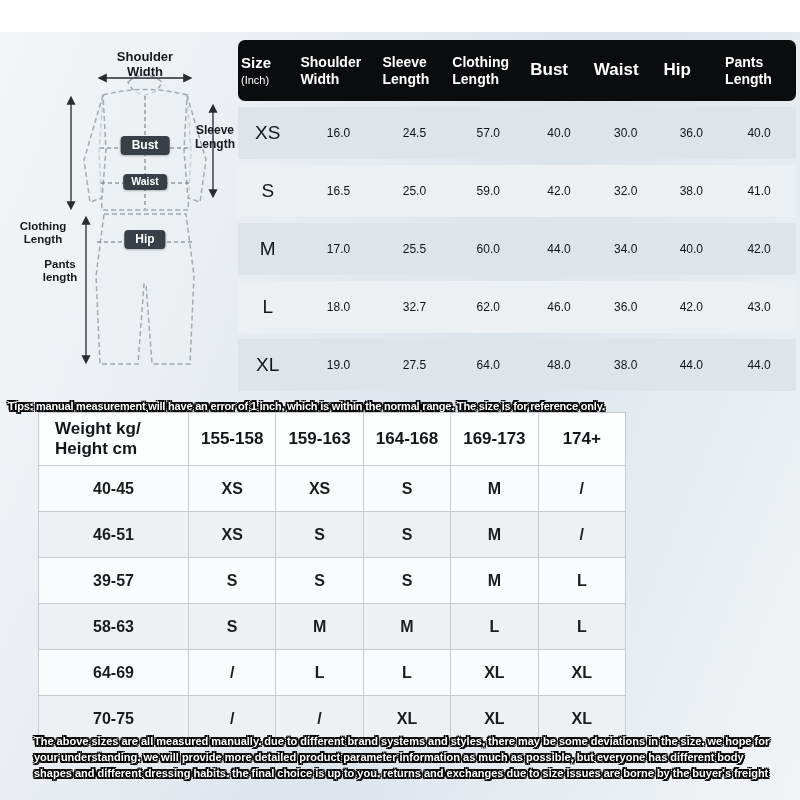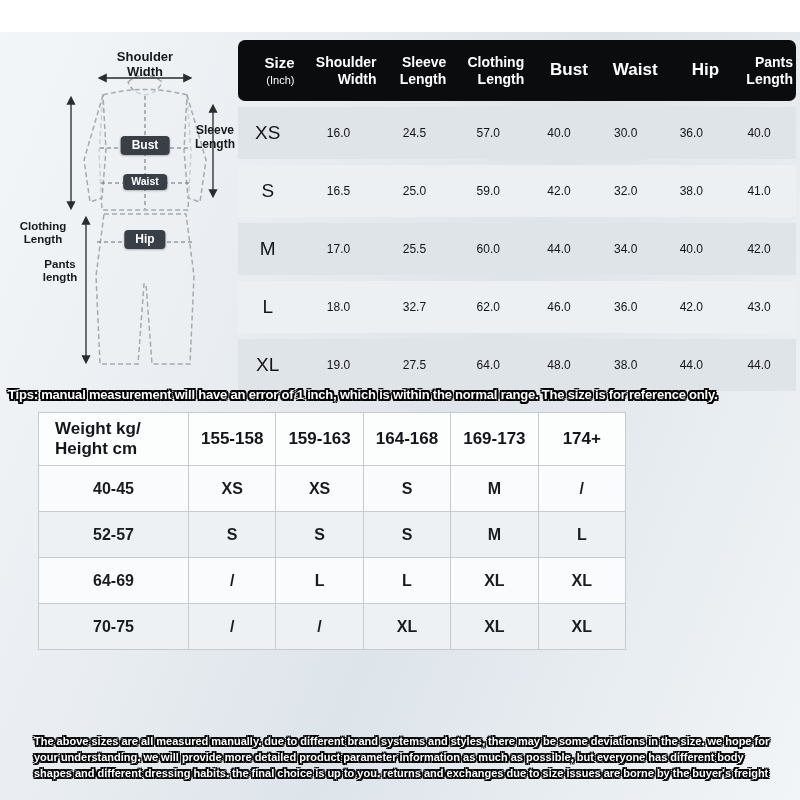--- a/index.html
+++ b/index.html
@@ -35,21 +35,21 @@
   .badge-waist { top:142px; font-size:10.5px; padding:2px 8px; }
   .badge-hip   { top:198px; }
 
   
   .size-table {
     position:absolute; left:238px; top:2px; width:558px;
     border-collapse:separate; border-spacing:0 6px; table-layout:fixed;
   }
   .size-table th {
     background:#0b0c0e; color:#fff; font-weight:700; font-size:14px;
-    line-height:1.18; padding:14px 3px; text-align:right; vertical-align:middle;
+    line-height:1.18; padding:14px 3px; text-align:left; vertical-align:middle;
   }
   .size-table th.big { font-size:17px; }
   .size-table th:first-child { border-radius:7px 0 0 7px; }
   .size-table th:last-child  { border-radius:0 7px 7px 0; }
   .th-main { display:block; font-size:15px; }
   .th-sub  { display:block; font-size:11px; font-weight:400; margin-top:2px; }
   .size-table td {
     text-align:center; vertical-align:middle; font-size:12px; color:#121417;
     padding:15px 2px;
   }
@@ -59,22 +59,22 @@
 
   
   .outline-text {
     color:#fff; font-weight:700;
     text-shadow:
       -1.6px -1.6px 0 #000, 1.6px -1.6px 0 #000,
       -1.6px  1.6px 0 #000, 1.6px  1.6px 0 #000,
       -2px 0 0 #000, 2px 0 0 #000, 0 -2px 0 #000, 0 2px 0 #000;
   }
   .tips {
-    position:absolute; left:8px; top:355px; width:792px;
-    font-size:13px; letter-spacing:-0.2px; white-space:nowrap;
+    position:absolute; left:8px; top:368px; width:792px;
+    font-size:11px; letter-spacing:-0.2px; white-space:nowrap;
   }
 
   
   .fit-table {
     position:absolute; left:38px; top:380px; width:588px;
     border-collapse:collapse; table-layout:fixed;
     border:1px solid #a9afb4; background:#fff;
   }
   .fit-table th, .fit-table td { border:1px solid #c6cbcf; vertical-align:middle;font-weight:bold; }
   .fit-table thead th {
@@ -243,25 +243,41 @@
     <tbody>
       <tr>
         <td>40-45</td>
         <td>XS</td>
         <td>XS</td>
         <td>S</td>
         <td>M</td>
         <td>/</td>
       </tr>
       <tr>
-        <td>52-57</td>
-        <td>S</td>
-        <td>S</td>
-        <td>S</td>
-        <td>M</td>
+        <td>46-51</td>
+        <td>XS</td>
+        <td>S</td>
+        <td>S</td>
+        <td>M</td>
+        <td>/</td>
+      </tr>
+      <tr>
+        <td>39-57</td>
+        <td>S</td>
+        <td>S</td>
+        <td>S</td>
+        <td>M</td>
+        <td>L</td>
+      </tr>
+      <tr>
+        <td>58-63</td>
+        <td>S</td>
+        <td>M</td>
+        <td>M</td>
+        <td>L</td>
         <td>L</td>
       </tr>
       <tr>
         <td>64-69</td>
         <td>/</td>
         <td>L</td>
         <td>L</td>
         <td>XL</td>
         <td>XL</td>
       </tr>

